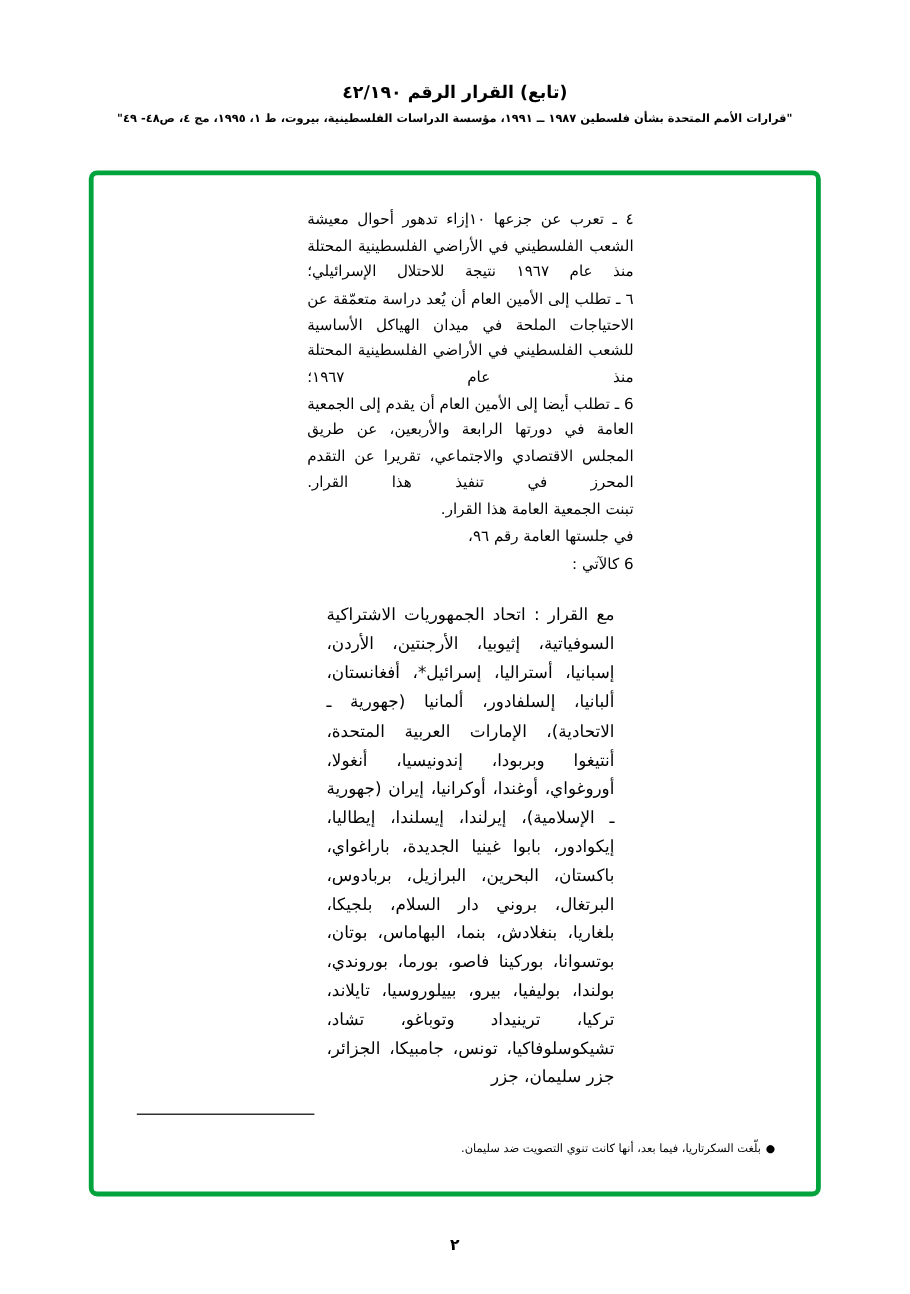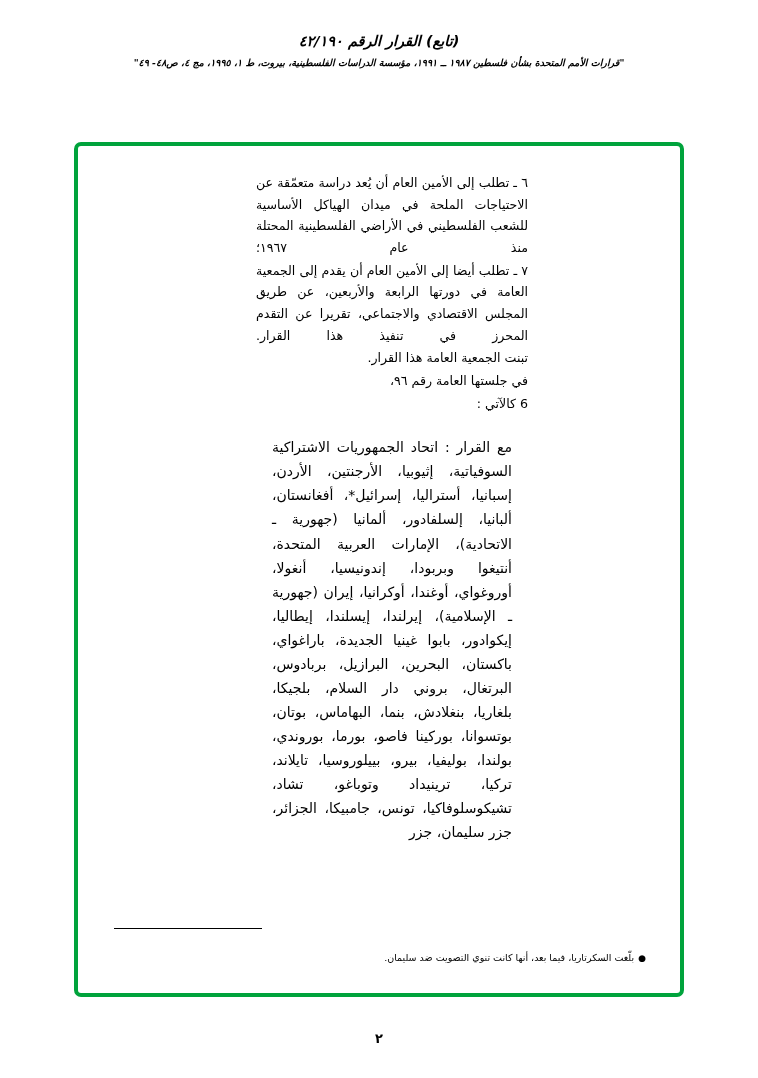--- a/index.html
+++ b/index.html
@@ -16,22 +16,21 @@
     overflow: hidden;
   }
   .page {
     position: relative;
     width: 758px;
     height: 1078px;
     box-sizing: border-box;
   }
   .doc-header {
     text-align: center;
-    padding-top: 33px;
-    font-style: italic;
+    padding-top: 70px;
   }
   .doc-title {
     font-size: 14.5px;
     font-weight: bold;
     letter-spacing: 0.2px;
     direction: rtl;
   }
   .doc-source {
     font-size: 9.5px;
     font-weight: bold;
@@ -131,22 +130,23 @@
 
   <div class="doc-header">
     <div class="doc-title">(تابع) القرار الرقم ٤٢/١٩٠</div>
     <div class="doc-source">"قرارات الأمم المتحدة بشأن فلسطين ١٩٨٧ ــ ١٩٩١، مؤسسة الدراسات الفلسطينية، بيروت، ط ١، ١٩٩٥، مج ٤، ص٤٨- ٤٩"</div>
   </div>
 
   <div class="frame" style="border-color: rgb(0, 163, 60);">
     <div class="frame-inner">
       <div class="col">
 
+        <p class="para justified">٤ ـ تعرب عن جزعها ١٠إزاء تدهور أحوال معيشة الشعب الفلسطيني في الأراضي الفلسطينية المحتلة منذ عام ١٩٦٧ نتيجة للاحتلال الإسرائيلي؛</p>
         <p class="para justified">٦ ـ تطلب إلى الأمين العام أن يُعد دراسة متعمّقة عن الاحتياجات الملحة في ميدان الهياكل الأساسية للشعب الفلسطيني في الأراضي الفلسطينية المحتلة منذ عام ١٩٦٧؛</p>
-        <p class="para justified">٧ ـ تطلب أيضا إلى الأمين العام أن يقدم إلى الجمعية العامة في دورتها الرابعة والأربعين، عن طريق المجلس الاقتصادي والاجتماعي، تقريرا عن التقدم المحرز في تنفيذ هذا القرار.</p>
+        <p class="para justified">6 ـ تطلب أيضا إلى الأمين العام أن يقدم إلى الجمعية العامة في دورتها الرابعة والأربعين، عن طريق المجلس الاقتصادي والاجتماعي، تقريرا عن التقدم المحرز في تنفيذ هذا القرار.</p>
 
         <div class="vote-block">
           <p class="para plain">تبنت الجمعية العامة هذا القرار.</p>
           <p class="para plain">في جلستها العامة رقم ٩٦،</p>
           <p class="para plain">6 كالآتي :</p>
         </div>
 
         <div class="spacer-sm"></div>
 
         <p class="countries"><span class="list-label">مع القرار  :</span> <span>اتحاد الجمهوريات الاشتراكية السوفياتية، إثيوبيا، الأرجنتين، الأردن، إسبانيا، أستراليا، إسرائيل*، أفغانستان، ألبانيا، إلسلفادور، ألمانيا (جهورية ـ الاتحادية)، الإمارات العربية المتحدة، أنتيغوا وبربودا، إندونيسيا، أنغولا، أوروغواي، أوغندا، أوكرانيا، إيران (جهورية ـ الإسلامية)، إيرلندا، إيسلندا، إيطاليا، إيكوادور، بابوا غينيا الجديدة، باراغواي، باكستان، البحرين، البرازيل، بربادوس، البرتغال، بروني دار السلام، بلجيكا، بلغاريا، بنغلادش، بنما، البهاماس، بوتان، بوتسوانا، بوركينا فاصو، بورما، بوروندي، بولندا، بوليفيا، بيرو، بييلوروسيا، تايلاند، تركيا، ترينيداد وتوباغو، تشاد، تشيكوسلوفاكيا، تونس، جامبيكا، الجزائر، جزر سليمان، جزر</span></p>

